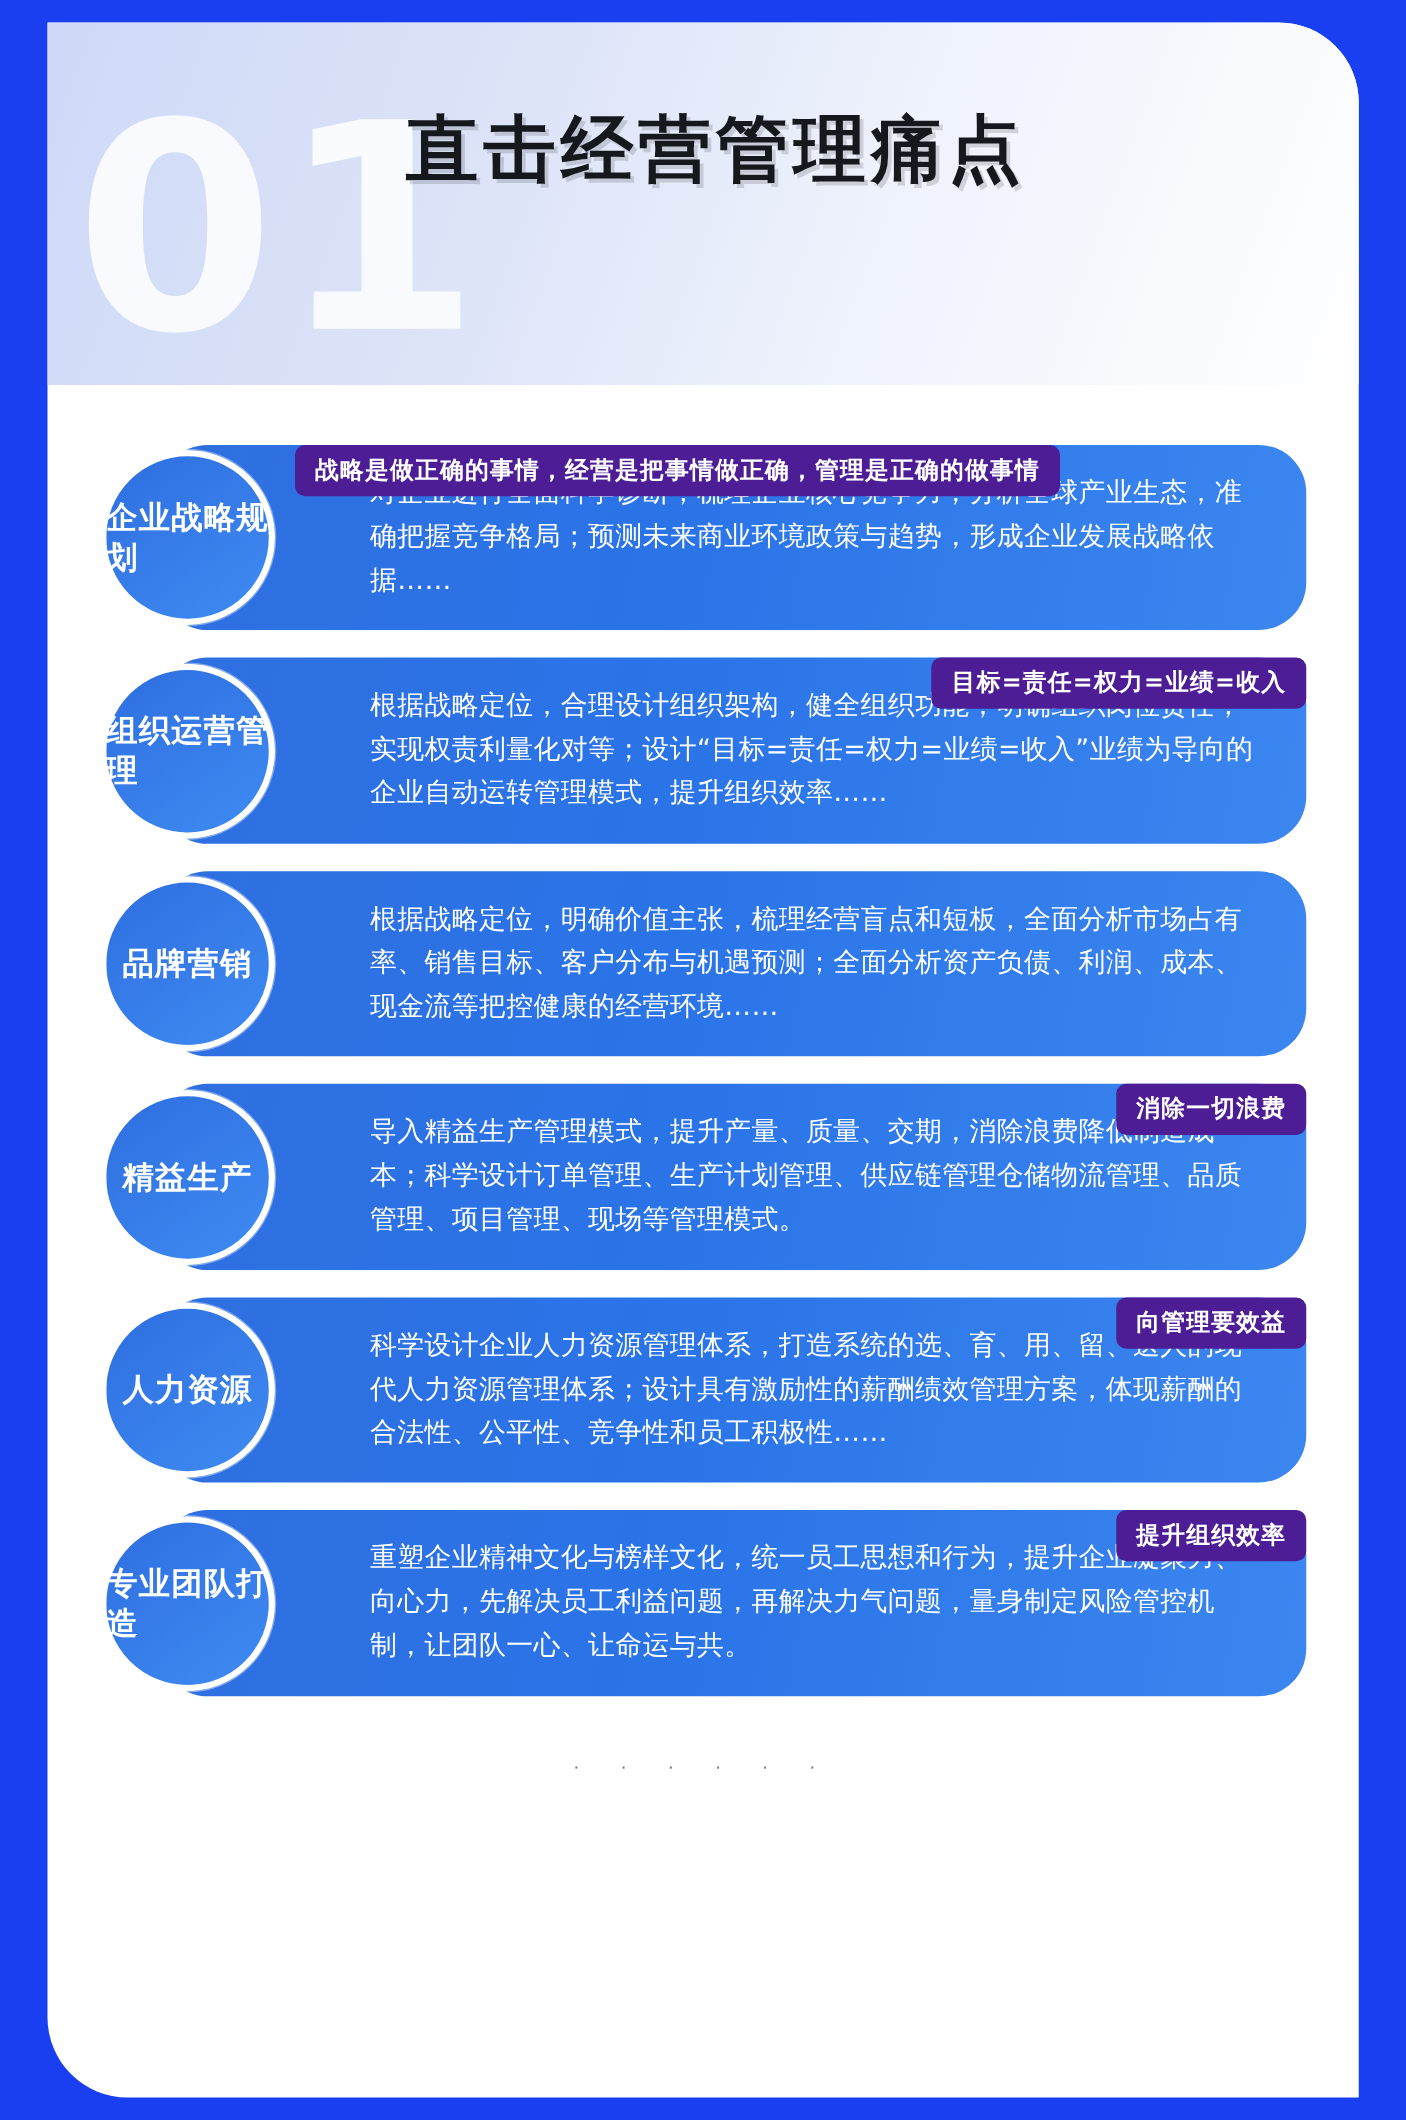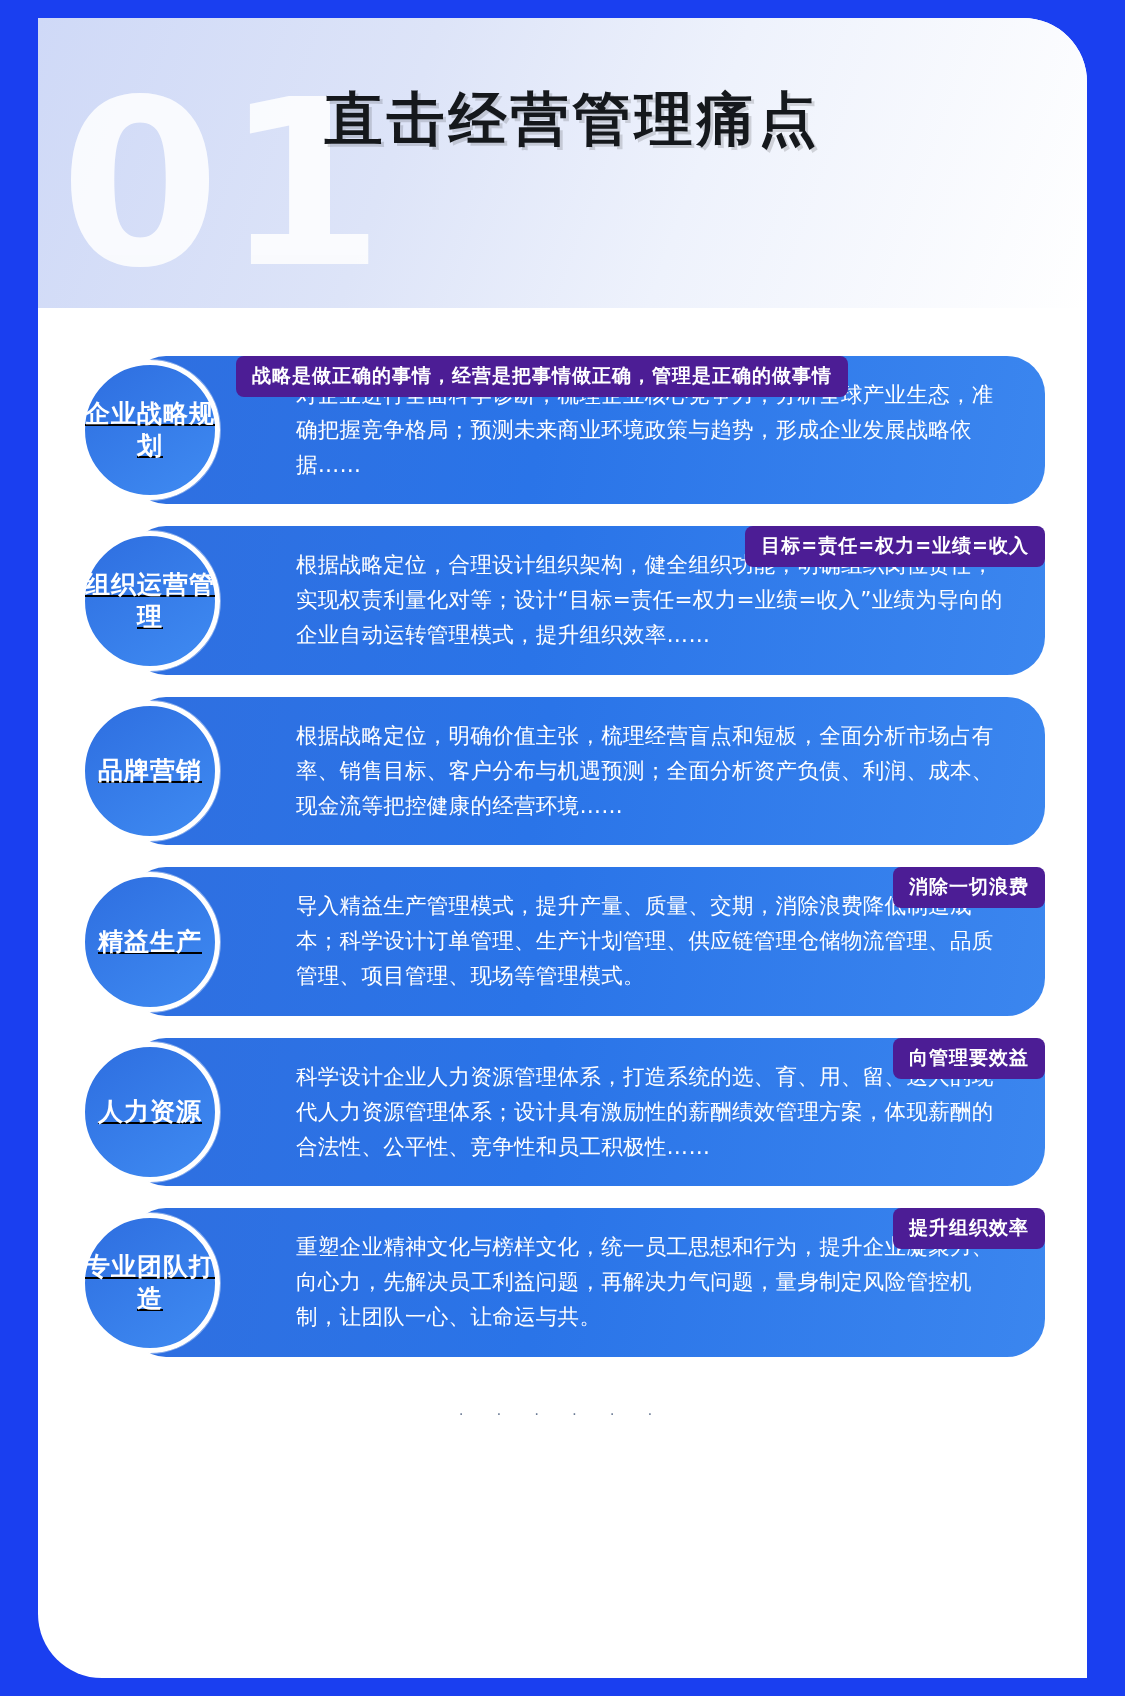--- a/index.html
+++ b/index.html
@@ -118,23 +118,22 @@
     transform: translateY(-50%);
     width: 140px;
     height: 140px;
     border-radius: 50%;
     background: linear-gradient(145deg, #2e6ee0 0%, #3f8bf2 100%);
     border: 5px solid #ffffff;
     box-shadow: 0 0 0 1px rgba(255,255,255,.4);
     display: flex;
     align-items: center;
     justify-content: center;
-    text-align: center;
+    text-align: left;
     z-index: 3;
-    text-decoration: underline;
   }
   .badge span {
     color: #ffffff;
     font-size: 25px;
     font-weight: bold;
     line-height: 1.28;
     letter-spacing: 1px;
     font-family: "DejaVu Sans", sans-serif;
   }
   .dots {

